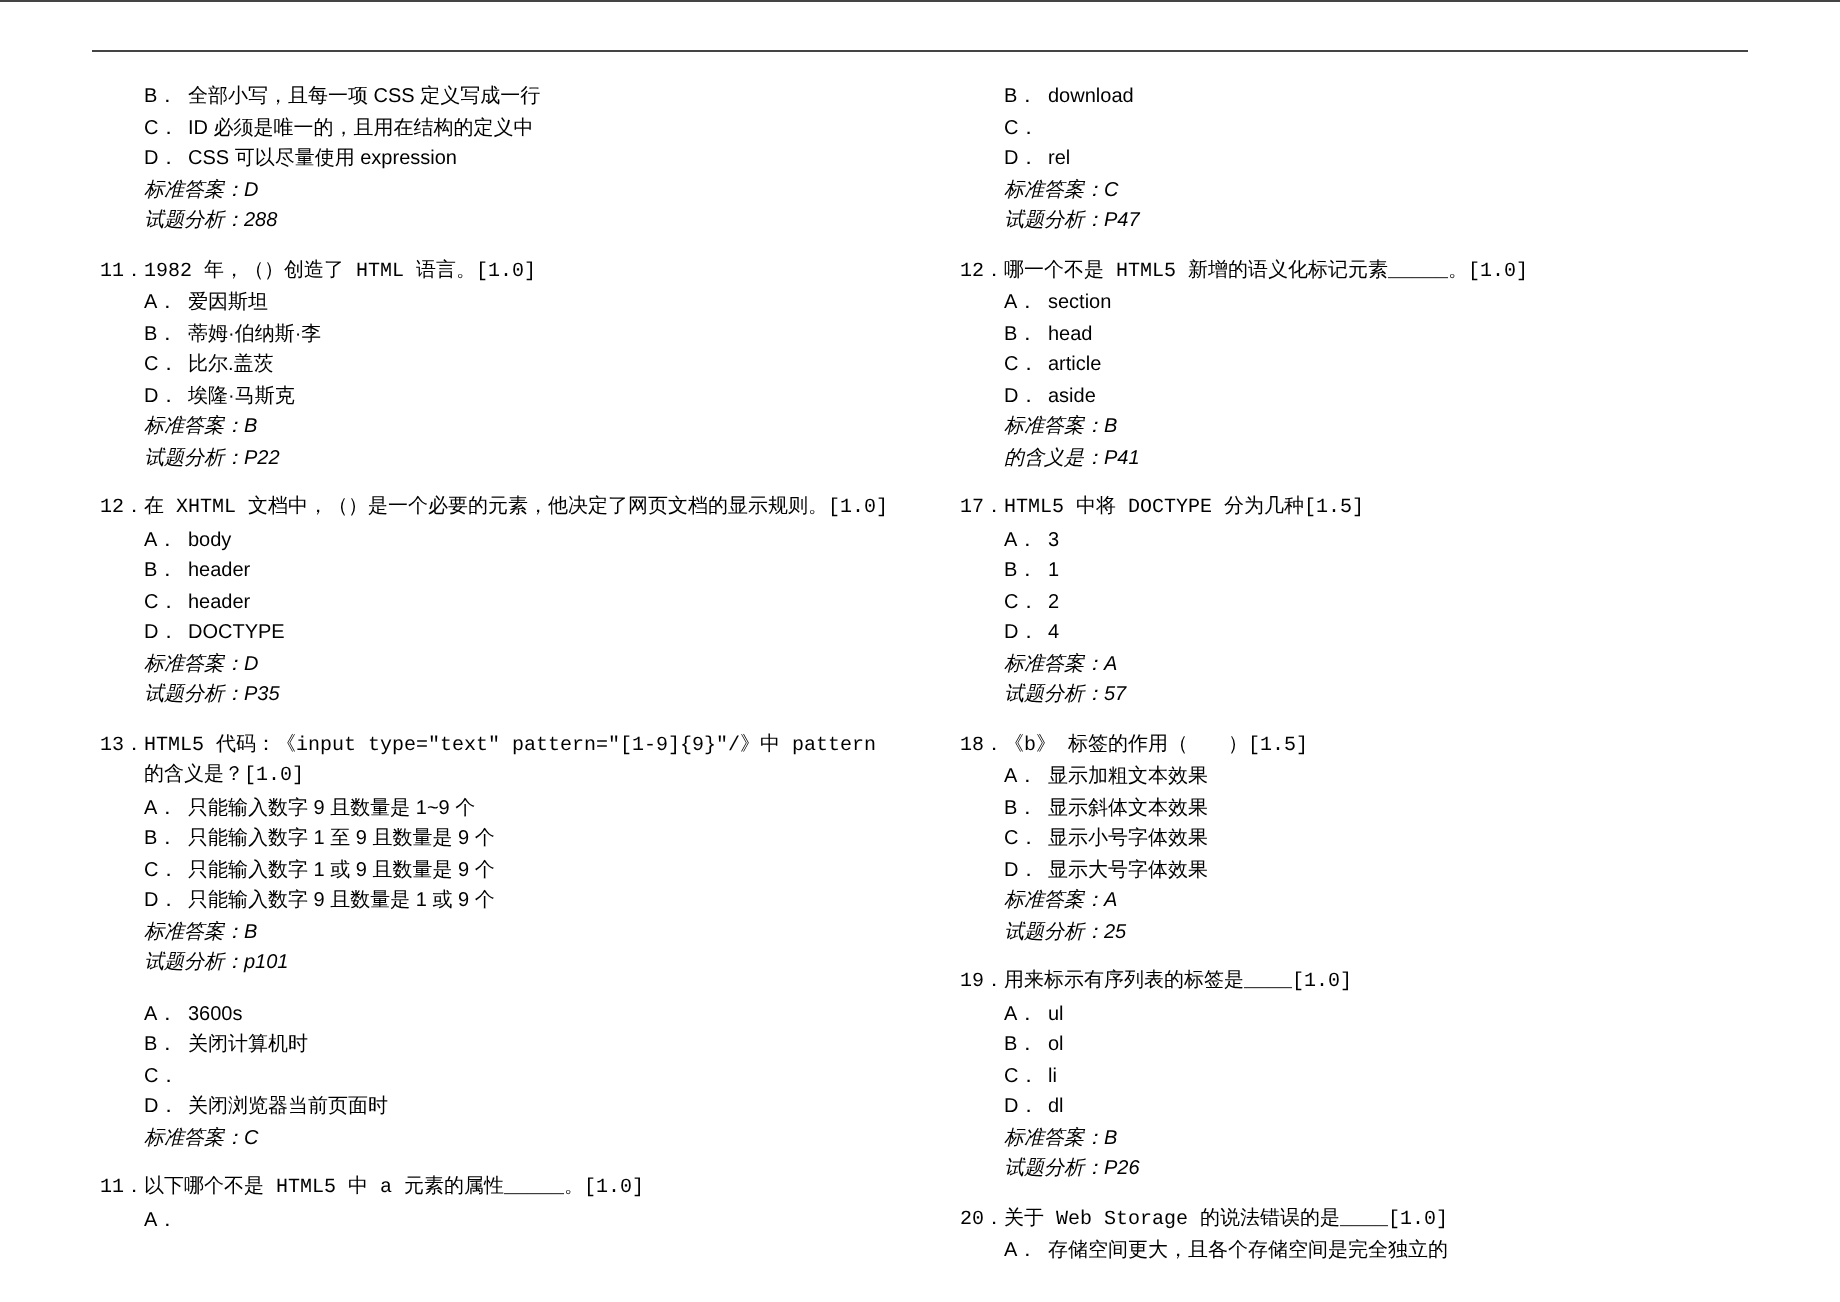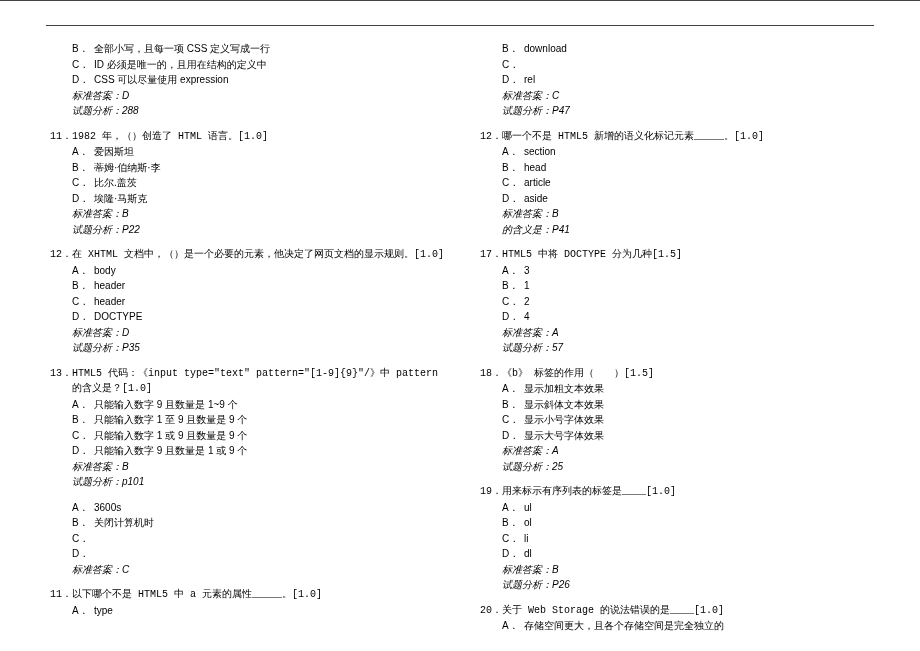--- a/index.html
+++ b/index.html
@@ -134,32 +134,32 @@
         </div>
       <div class="opt">
           <span class="opt-letter">B．</span>
           <span class="opt-text">关闭计算机时</span>
         </div>
       <div class="opt">
           <span class="opt-letter">C．</span>
         </div>
       <div class="opt">
           <span class="opt-letter">D．</span>
+          <span class="opt-text">关闭浏览器当前页面时</span>
         </div>
       <div class="meta">标准答案：C</div>
     </div>
 
     <div class="q">
       <div class="q-stem">
           <span class="stem-num">11．</span>
           <span class="stem-text">以下哪个不是 HTML5 中 a 元素的属性_____。[1.0]</span>
         </div>
       <div class="opt">
           <span class="opt-letter">A．</span>
-          <span class="opt-text">type</span>
         </div>
     </div>
 
   </div>
 
   <div class="col">
 
     <div class="q partial first-block">
       <div class="opt">
           <span class="opt-letter">B．</span>

